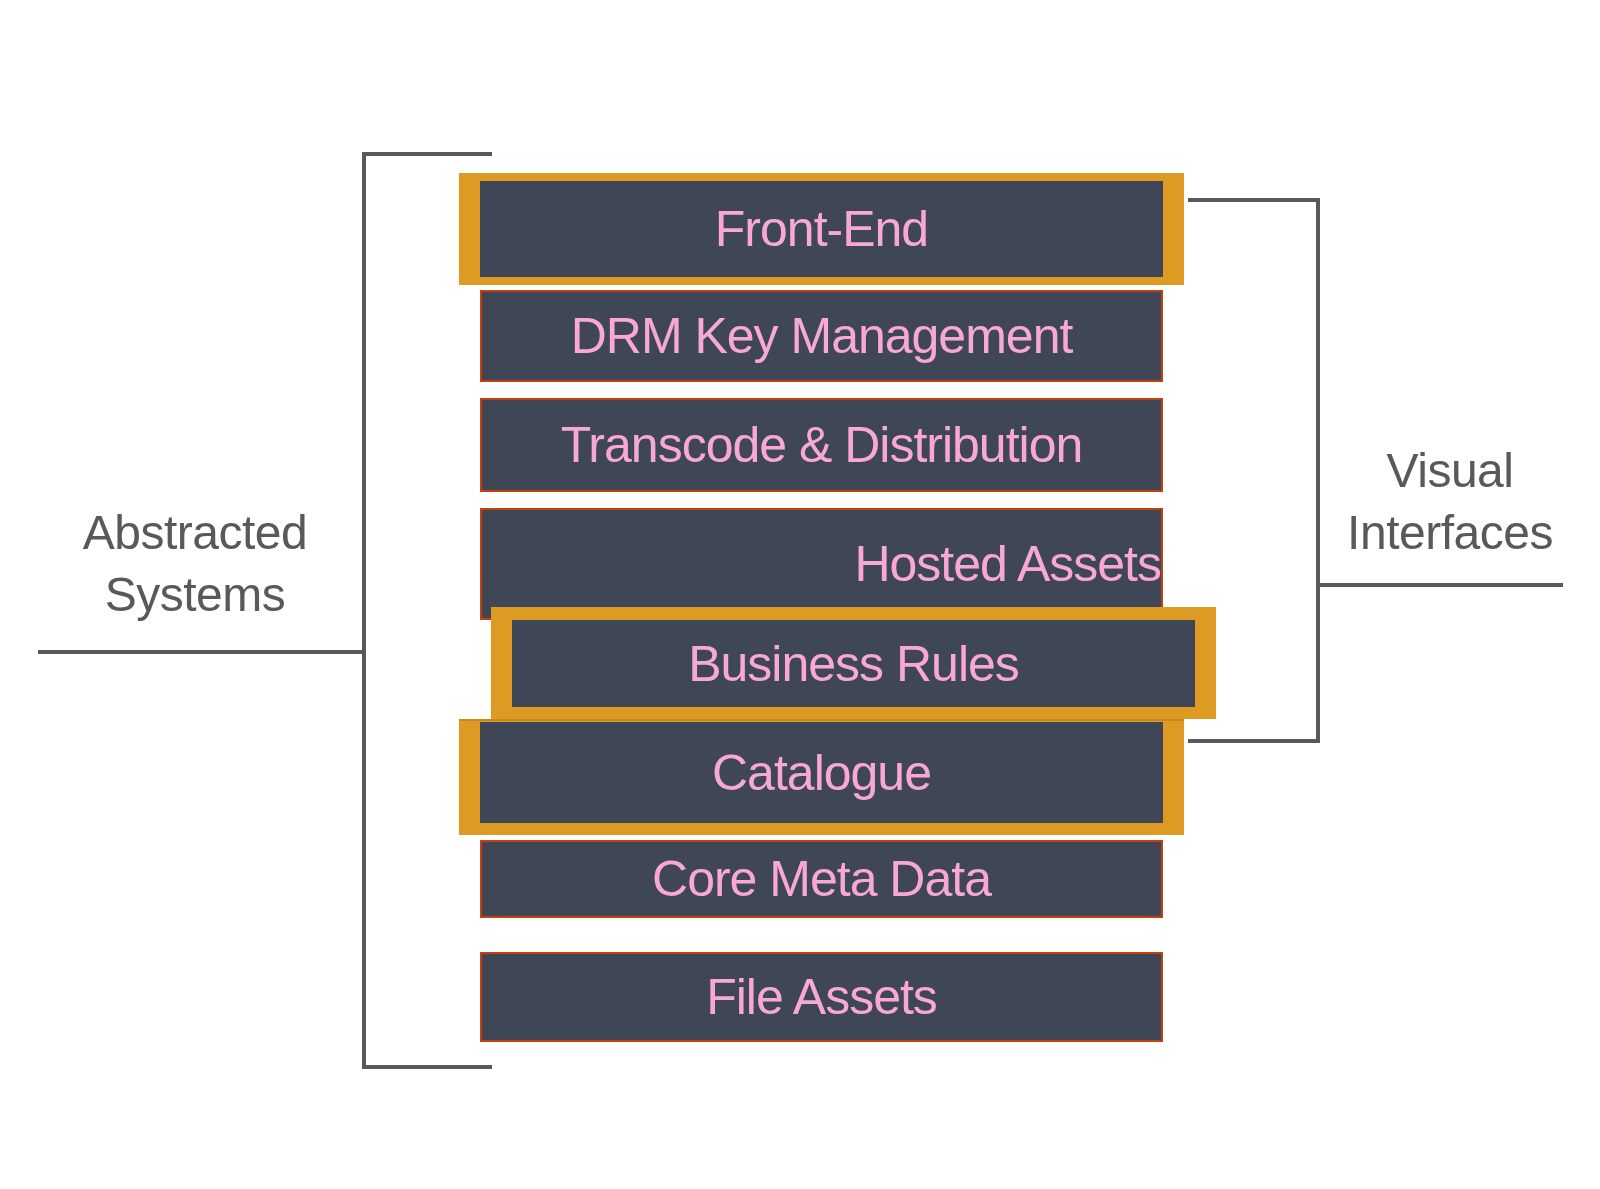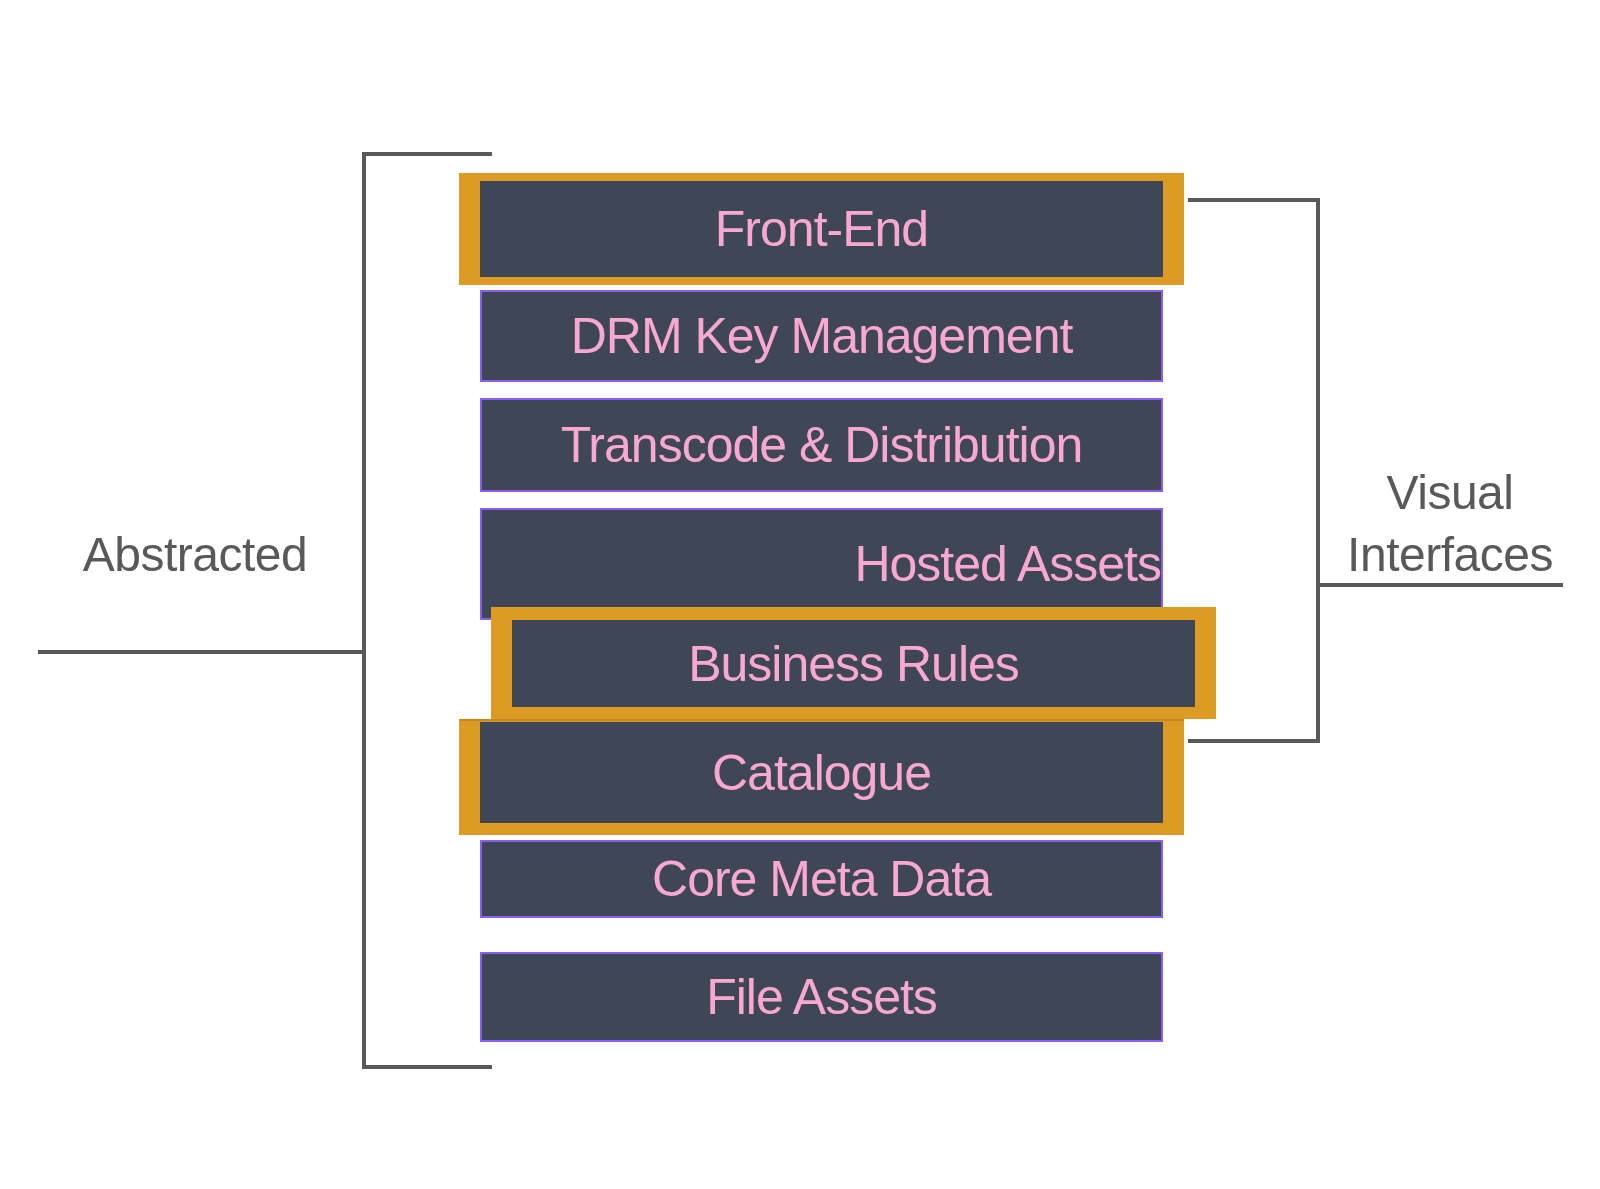--- a/index.html
+++ b/index.html
@@ -13,21 +13,21 @@
     background: #ffffff;
     overflow: hidden;
   }
 
   
   .box {
     position: absolute;
     left: 480px;
     width: 683px;
     background: #3F4756;
-    border: 2px solid #8b5cf6;
+    border: 2px solid #c2410c;
     display: flex;
     align-items: center;
     justify-content: center;
   }
   .box .box-label {
     color: #f9a8d4;
     font-size: 50px;
     font-weight: 400;
     letter-spacing: -1px;
     white-space: nowrap;
@@ -91,34 +91,34 @@
 
   
   .side-label {
     position: absolute;
     text-align: center;
     color: #58595B;
     font-size: 48px;
     font-weight: 400;
     letter-spacing: -0.5px;
     line-height: 62px;
-    margin-top: 22px;
   }
   .side-label-left { left: 30px; top: 502px; width: 330px; }
   .side-label-right { left: 1330px; top: 440px; width: 240px; }
 </style>
 </head>
 <body>
 
 <div class="canvas">
 
   <div class="bracket-left"></div>
   <div class="underline-left"></div>
   <div class="side-label side-label-left">
     <div>Abstracted</div>
+    <div>Systems</div>
   </div>
 
   <div class="bracket-right"></div>
   <div class="underline-right"></div>
   <div class="side-label side-label-right">
     <div>Visual</div>
     <div>Interfaces</div>
   </div>
 
   <div class="frame frame-front-end">

